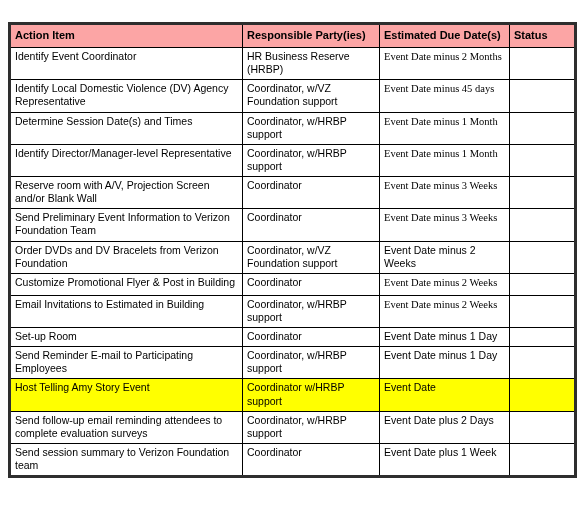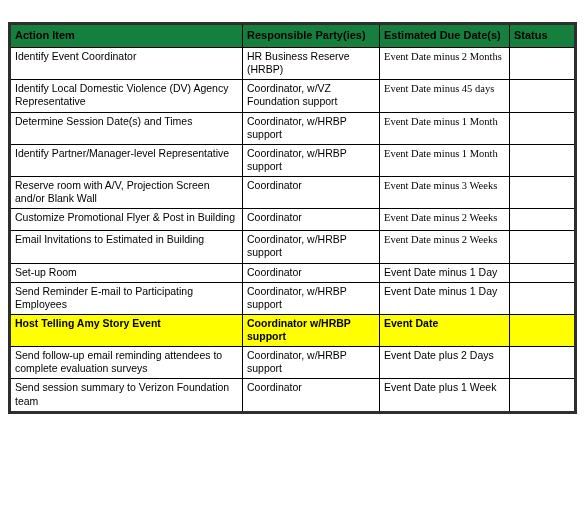--- a/index.html
+++ b/index.html
@@ -31,34 +31,33 @@
     font-size: 10.5px;
     line-height: 1.25;
     color: #000000;
     vertical-align: top;
     text-align: left;
     font-weight: normal;
     overflow: hidden;
     word-wrap: break-word;
   }
   table.checklist thead th {
-    background: #15803d;
+    background: #fca5a5;
     font-weight: bold;
     font-size: 11px;
     height: 17px;
     vertical-align: middle;
   }
   col.c-action   { width: 233px; }
   col.c-party    { width: 137px; }
   col.c-date     { width: 130px; }
   col.c-status   { width: 66px; }
 
   tr.r-highlight td {
     background: #ffff00;
-    font-weight: bold;
   }
   td.date-center { text-align: center; }
   td.date-left   { text-align: left; font-family: Liberation Serif, serif; }
 </style>
 </head>
 <body>
 
 <div id="table-wrap">
   <table class="checklist">
     <colgroup>
@@ -88,29 +87,41 @@
           <td class="date-left">Event Date minus 45 days</td>
           <td></td>
         </tr>
         <tr style="height: 30px; margin-left: 48px;">
           <td>Determine Session Date(s) and Times</td>
           <td>Coordinator, w/HRBP support</td>
           <td class="date-left">Event Date minus 1 Month</td>
           <td></td>
         </tr>
         <tr style="height: 30px;">
-          <td>Identify Partner/Manager-level Representative</td>
+          <td>Identify Director/Manager-level Representative</td>
           <td>Coordinator, w/HRBP support</td>
           <td class="date-left">Event Date minus 1 Month</td>
           <td></td>
         </tr>
         <tr style="height: 30px;">
           <td>Reserve room with A/V, Projection Screen and/or Blank Wall</td>
           <td>Coordinator</td>
           <td class="date-left">Event Date minus 3 Weeks</td>
+          <td></td>
+        </tr>
+        <tr style="height: 30px;">
+          <td>Send Preliminary Event Information to Verizon Foundation Team</td>
+          <td>Coordinator</td>
+          <td class="date-left">Event Date minus 3 Weeks</td>
+          <td></td>
+        </tr>
+        <tr style="height: 30px;">
+          <td>Order DVDs and DV Bracelets from Verizon Foundation</td>
+          <td>Coordinator, w/VZ Foundation support</td>
+          <td class="date-center">Event Date minus 2 Weeks</td>
           <td></td>
         </tr>
         <tr style="height: 22px;">
           <td>Customize Promotional Flyer &amp; Post in Building</td>
           <td>Coordinator</td>
           <td class="date-left">Event Date minus 2 Weeks</td>
           <td></td>
         </tr>
         <tr style="height: 22px;">
           <td>Email Invitations to Estimated in Building</td>

